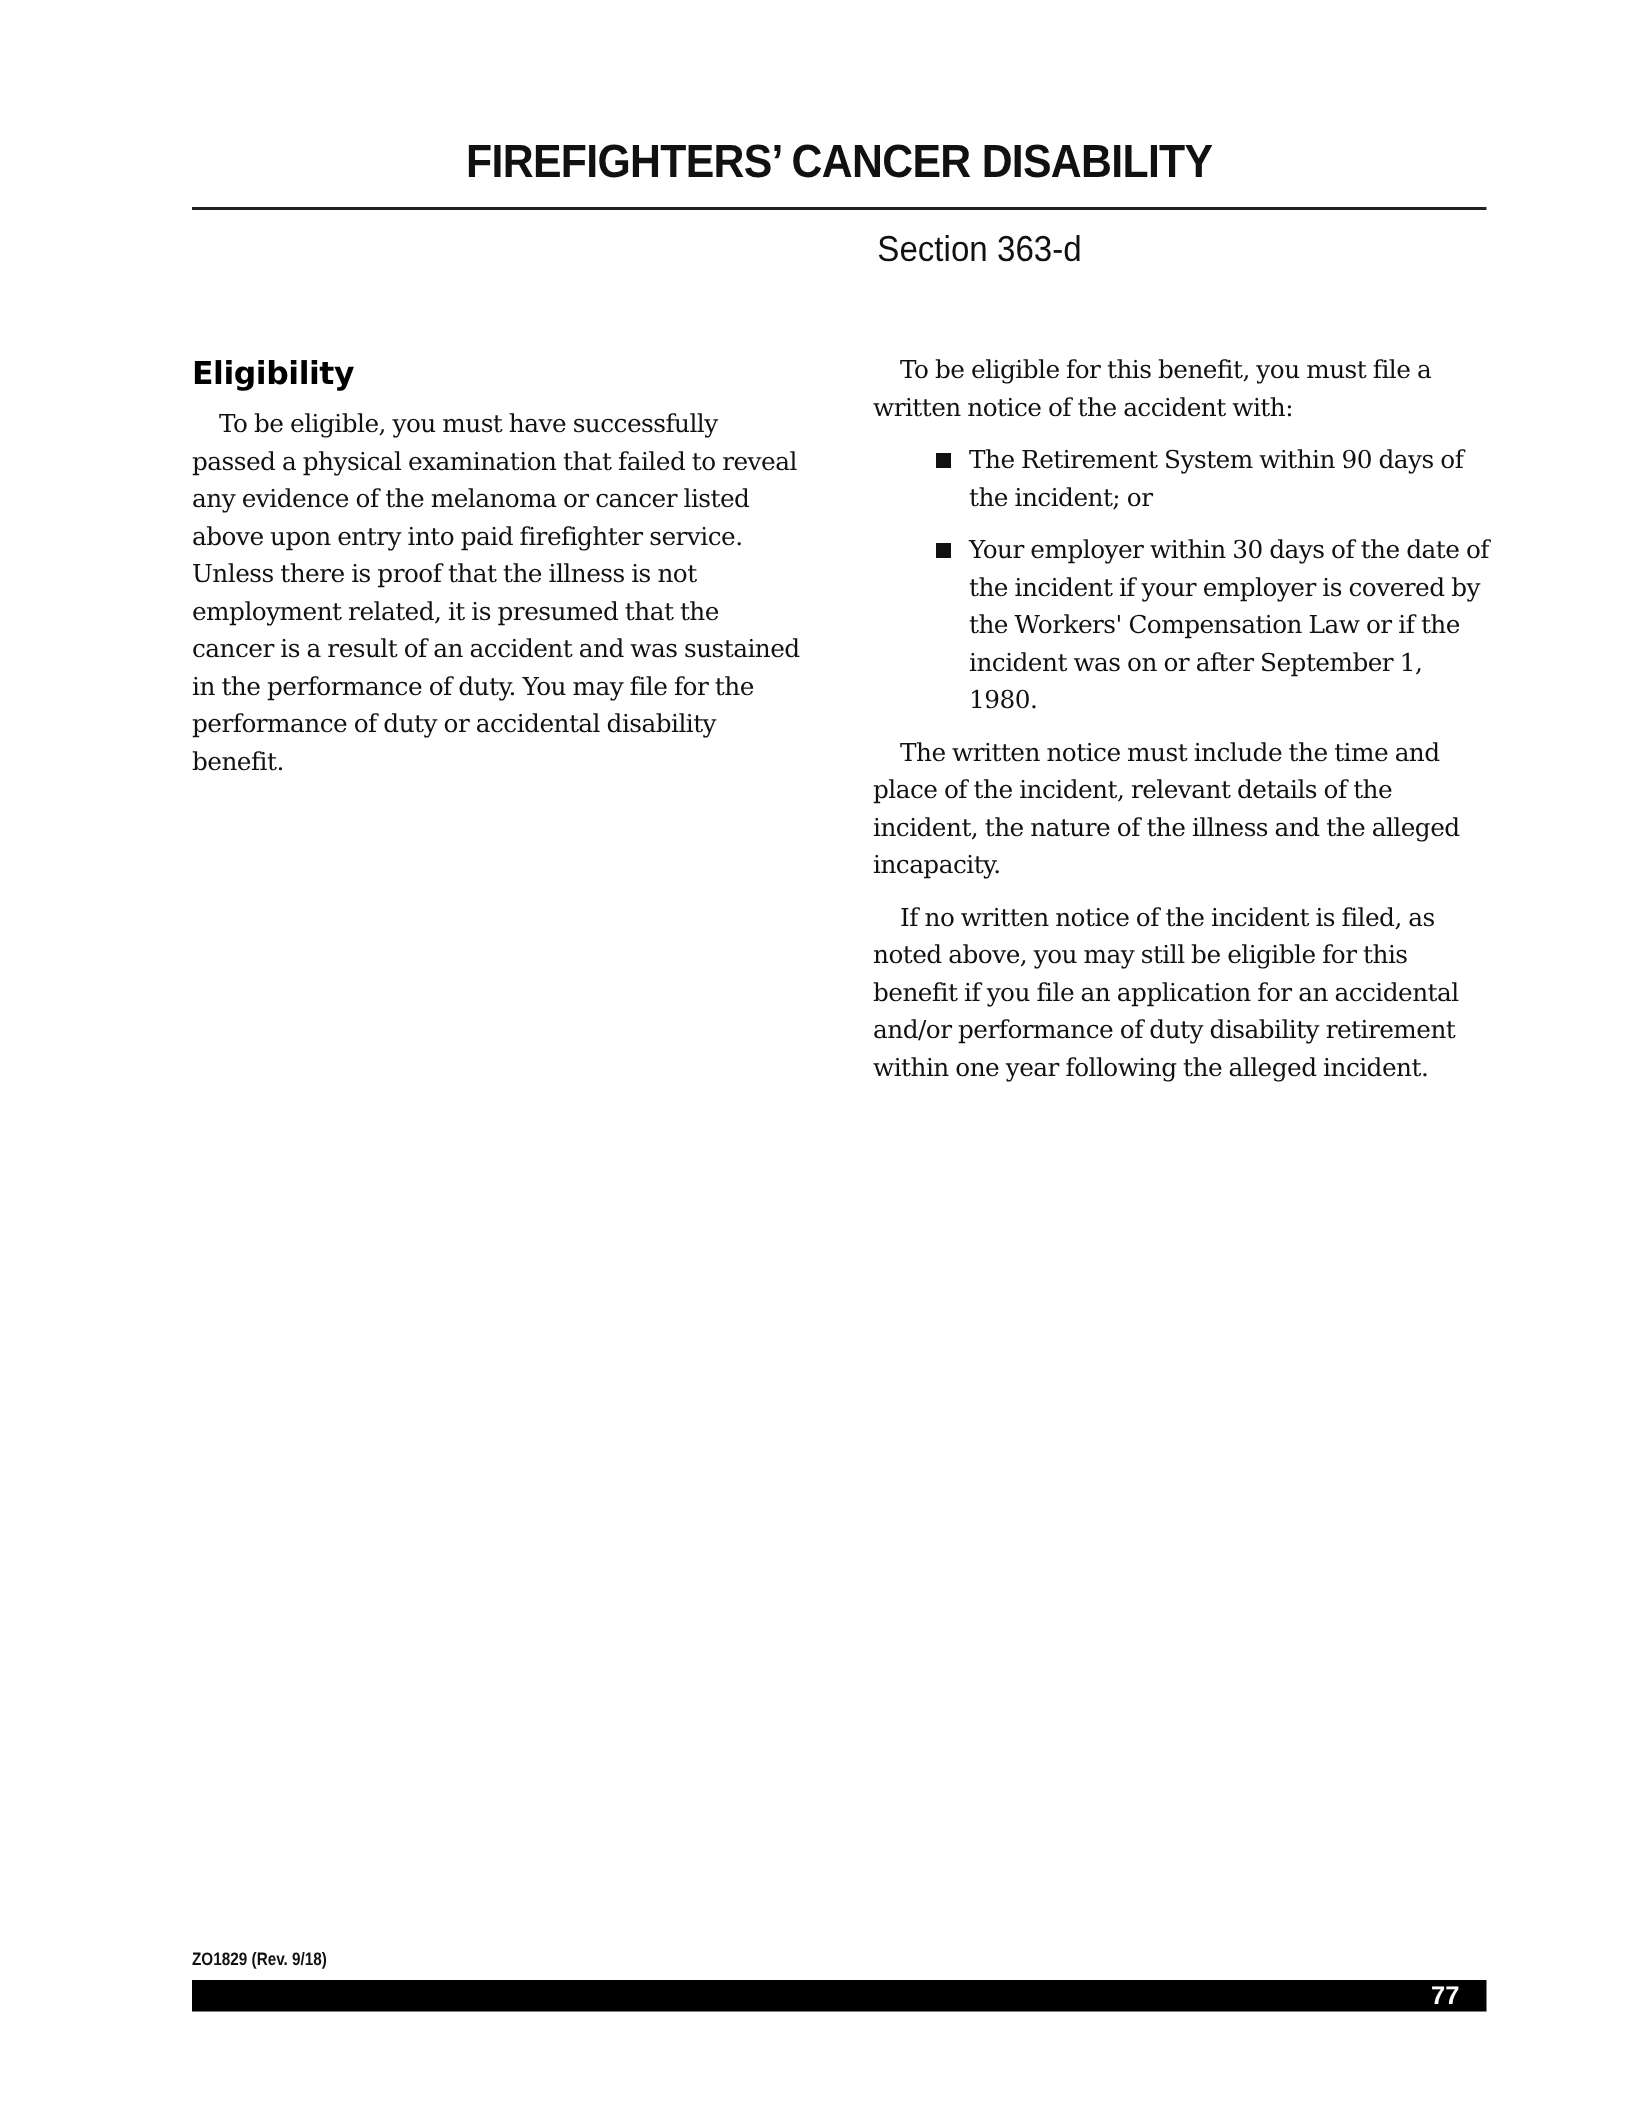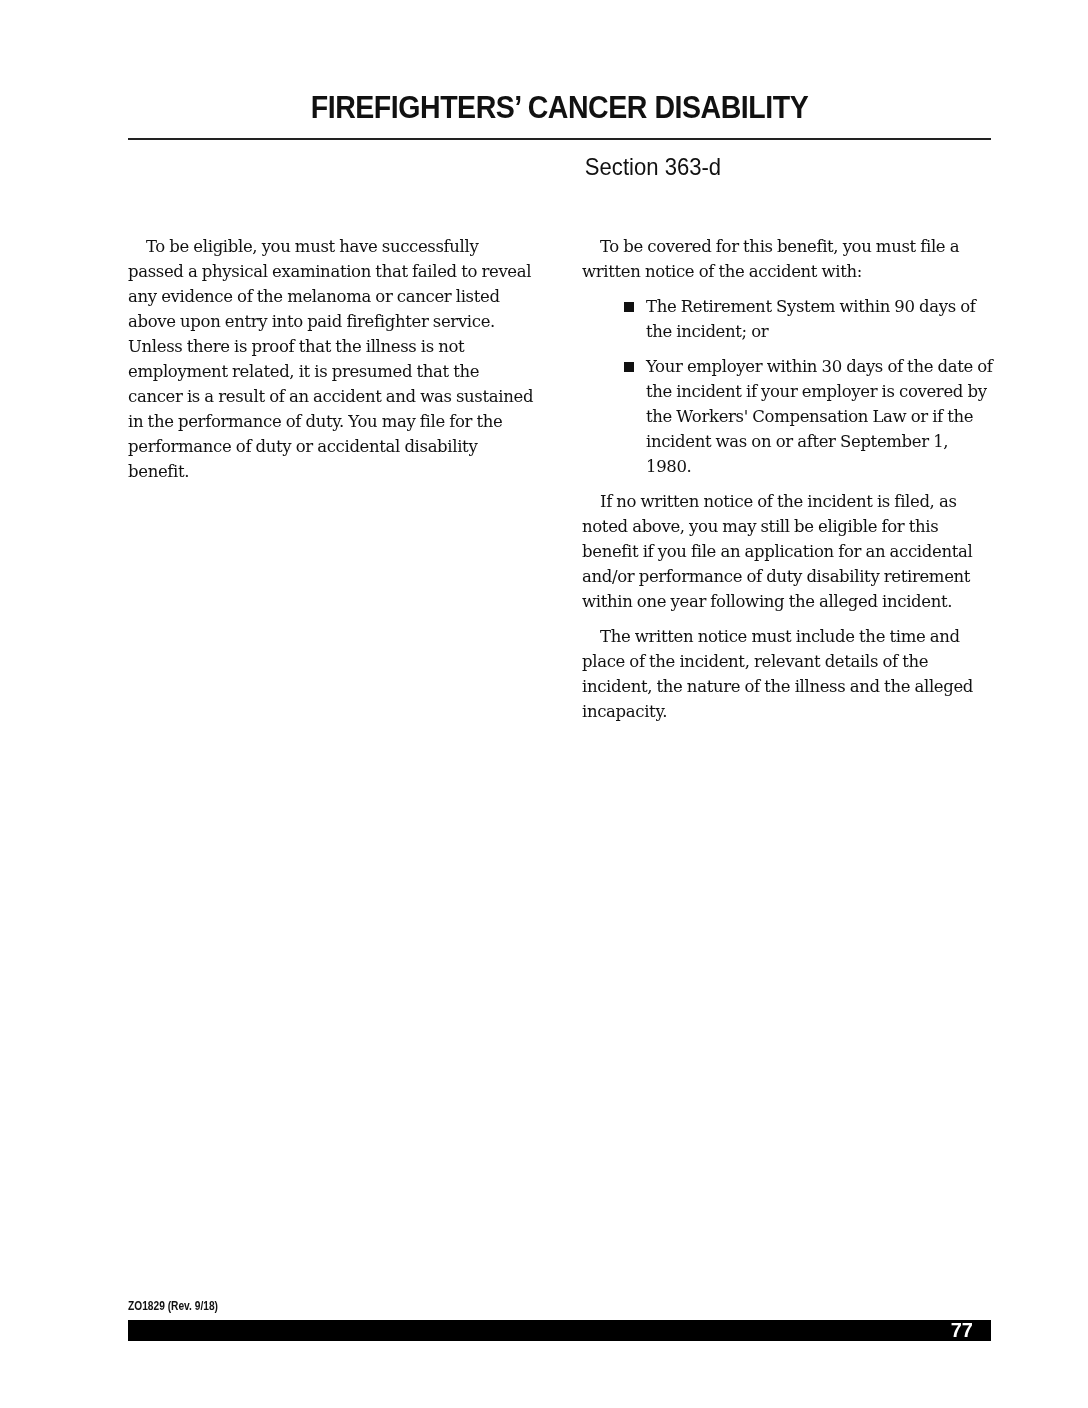--- a/index.html
+++ b/index.html
@@ -112,47 +112,48 @@
       height: 21px;
       background: #000;
     }
     .page-number {
       position: absolute;
       right: 18px;
       top: 0;
       line-height: 21px;
       font-family: "Liberation Sans", sans-serif;
       font-weight: bold;
-      font-size: 20px;
+      font-size: 17px;
       color: #fff;
     }
   </style>
 </head>
 <body>
 
 <div class="page-title">FIREFIGHTERS’ CANCER DISABILITY</div>
 <div class="title-rule"></div>
 <div class="section-subtitle">Section 363-d</div>
 
 <div class="col col-left">
+  <h2>Eligibility</h2>
   <p>To be eligible, you must have successfully passed a physical examination that failed to reveal any evidence of the melanoma or cancer listed above upon entry into paid firefighter service. Unless there is proof that the illness is not employment related, it is presumed that the cancer is a result of an accident and was sustained in the performance of duty. You may file for the performance of duty or accidental disability benefit.</p>
 </div>
 
 <div class="col col-right">
-  <p>To be covered for this benefit, you must file a written notice of the accident with:</p>
+  <p>To be eligible for this benefit, you must file a written notice of the accident with:</p>
   <ul>
     <li>
       <span class="bullet"></span>
       <span>The Retirement System within 90 days of the incident; or</span>
     </li>
     <li>
       <span class="bullet"></span>
       <span>Your employer within 30 days of the date of the incident if your employer is covered by the Workers' Compensation Law or if the incident was on or after September 1, 1980.</span>
     </li>
   </ul>
+  <p>The written notice must include the time and place of the incident, relevant details of the incident, the nature of the illness and the alleged incapacity.</p>
   <p>If no written notice of the incident is filed, as noted above, you may still be eligible for this benefit if you file an application for an accidental and/or performance of duty disability retirement within one year following the alleged incident.</p>
-  <p>The written notice must include the time and place of the incident, relevant details of the incident, the nature of the illness and the alleged incapacity.</p>
 </div>
 
 <div class="footer-code">ZO1829  (Rev. 9/18)</div>
 <div class="footer-bar">
   <span class="page-number">77</span>
 </div>
 
 </body></html>

